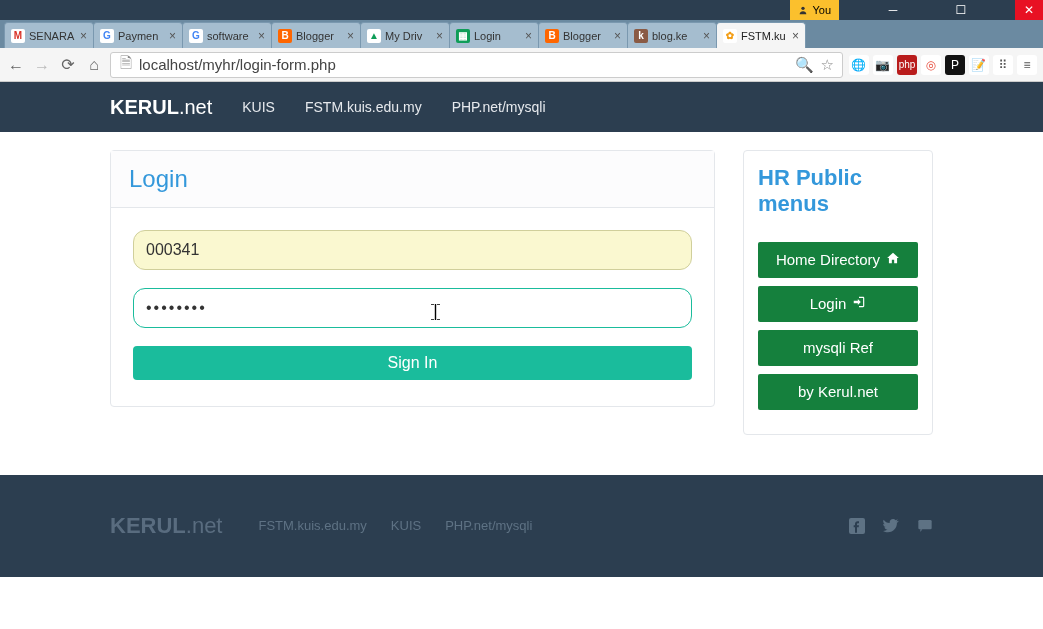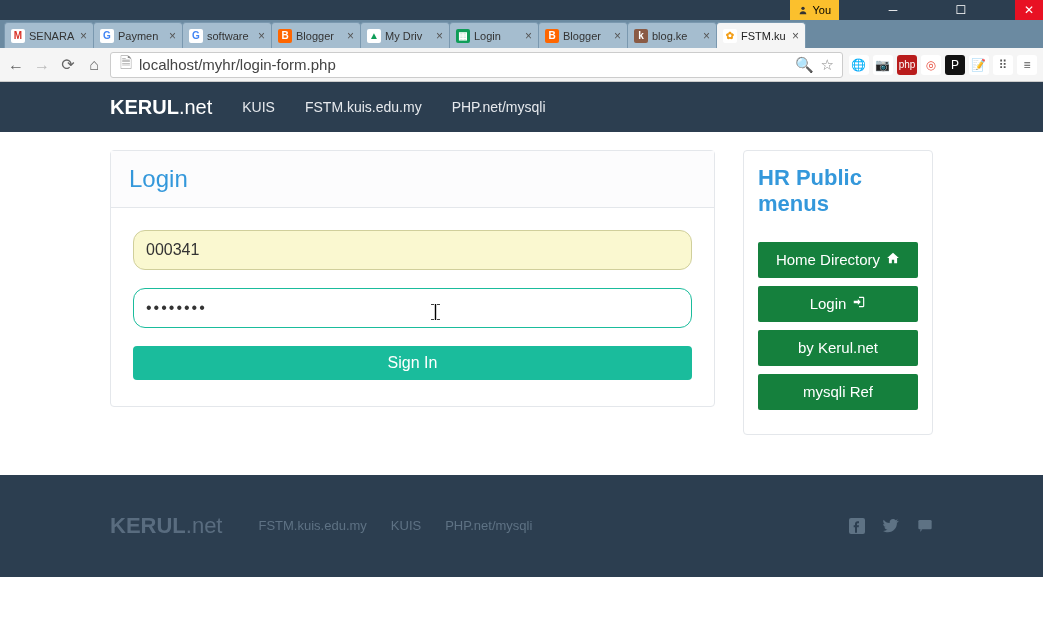--- a/index.html
+++ b/index.html
@@ -182,24 +182,24 @@
                 <path d="M12 3l10 9h-3v9h-5v-6h-4v6H5v-9H2z"></path>
               </svg></span>
           </button>
           <button class="side-btn">
             <span>Login</span>
             <span><svg viewBox="0 0 24 24">
                 <path d="M10 17l5-5-5-5v3H3v4h7v3zm9-14H12v2h7v14h-7v2h7c1.1 0 2-.9 2-2V5c0-1.1-.9-2-2-2z"></path>
               </svg></span>
           </button>
           <button class="side-btn">
+            <span>mysqli Ref</span>
+          </button>
+          <button class="side-btn">
             <span>by Kerul.net</span>
-          </button>
-          <button class="side-btn">
-            <span>mysqli Ref</span>
           </button>
         </div>
     </div>
   </div>
 
   <div class="footer">
     <div style="display:flex; align-items:center; gap:36px;">
       <div class="footer-brand">
         <span>KERUL</span><span class="light">.net</span>
       </div>

